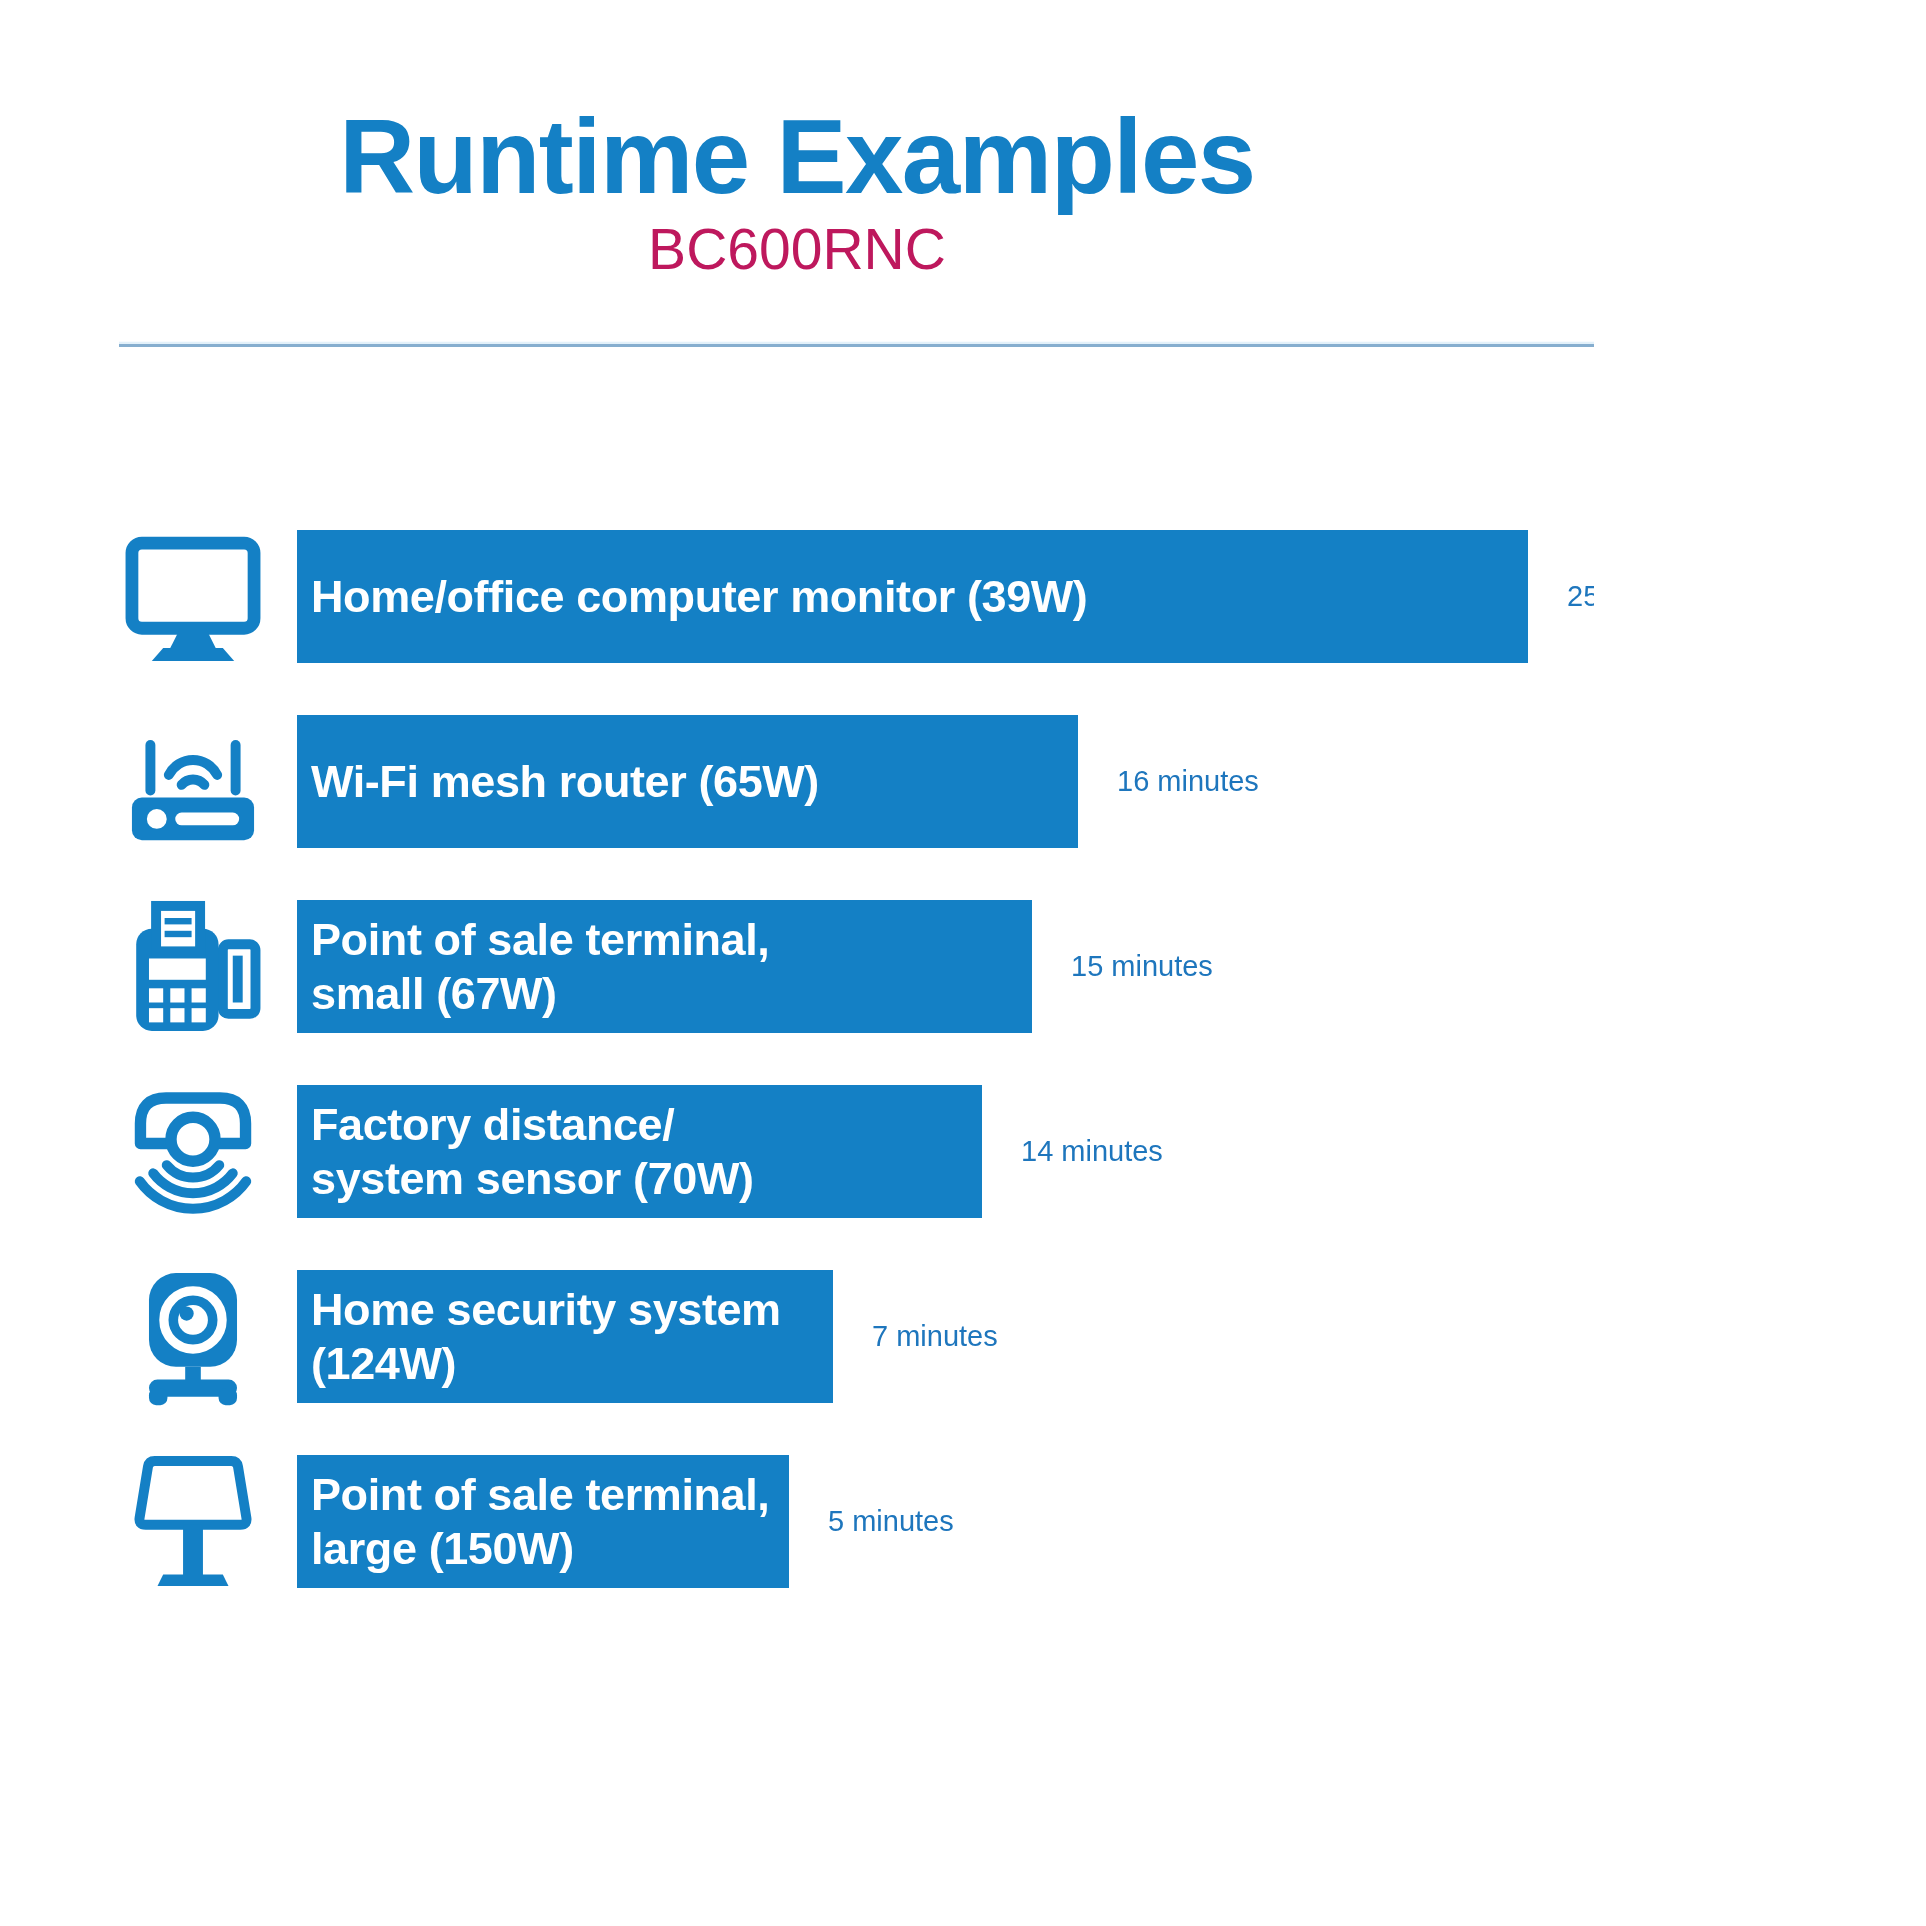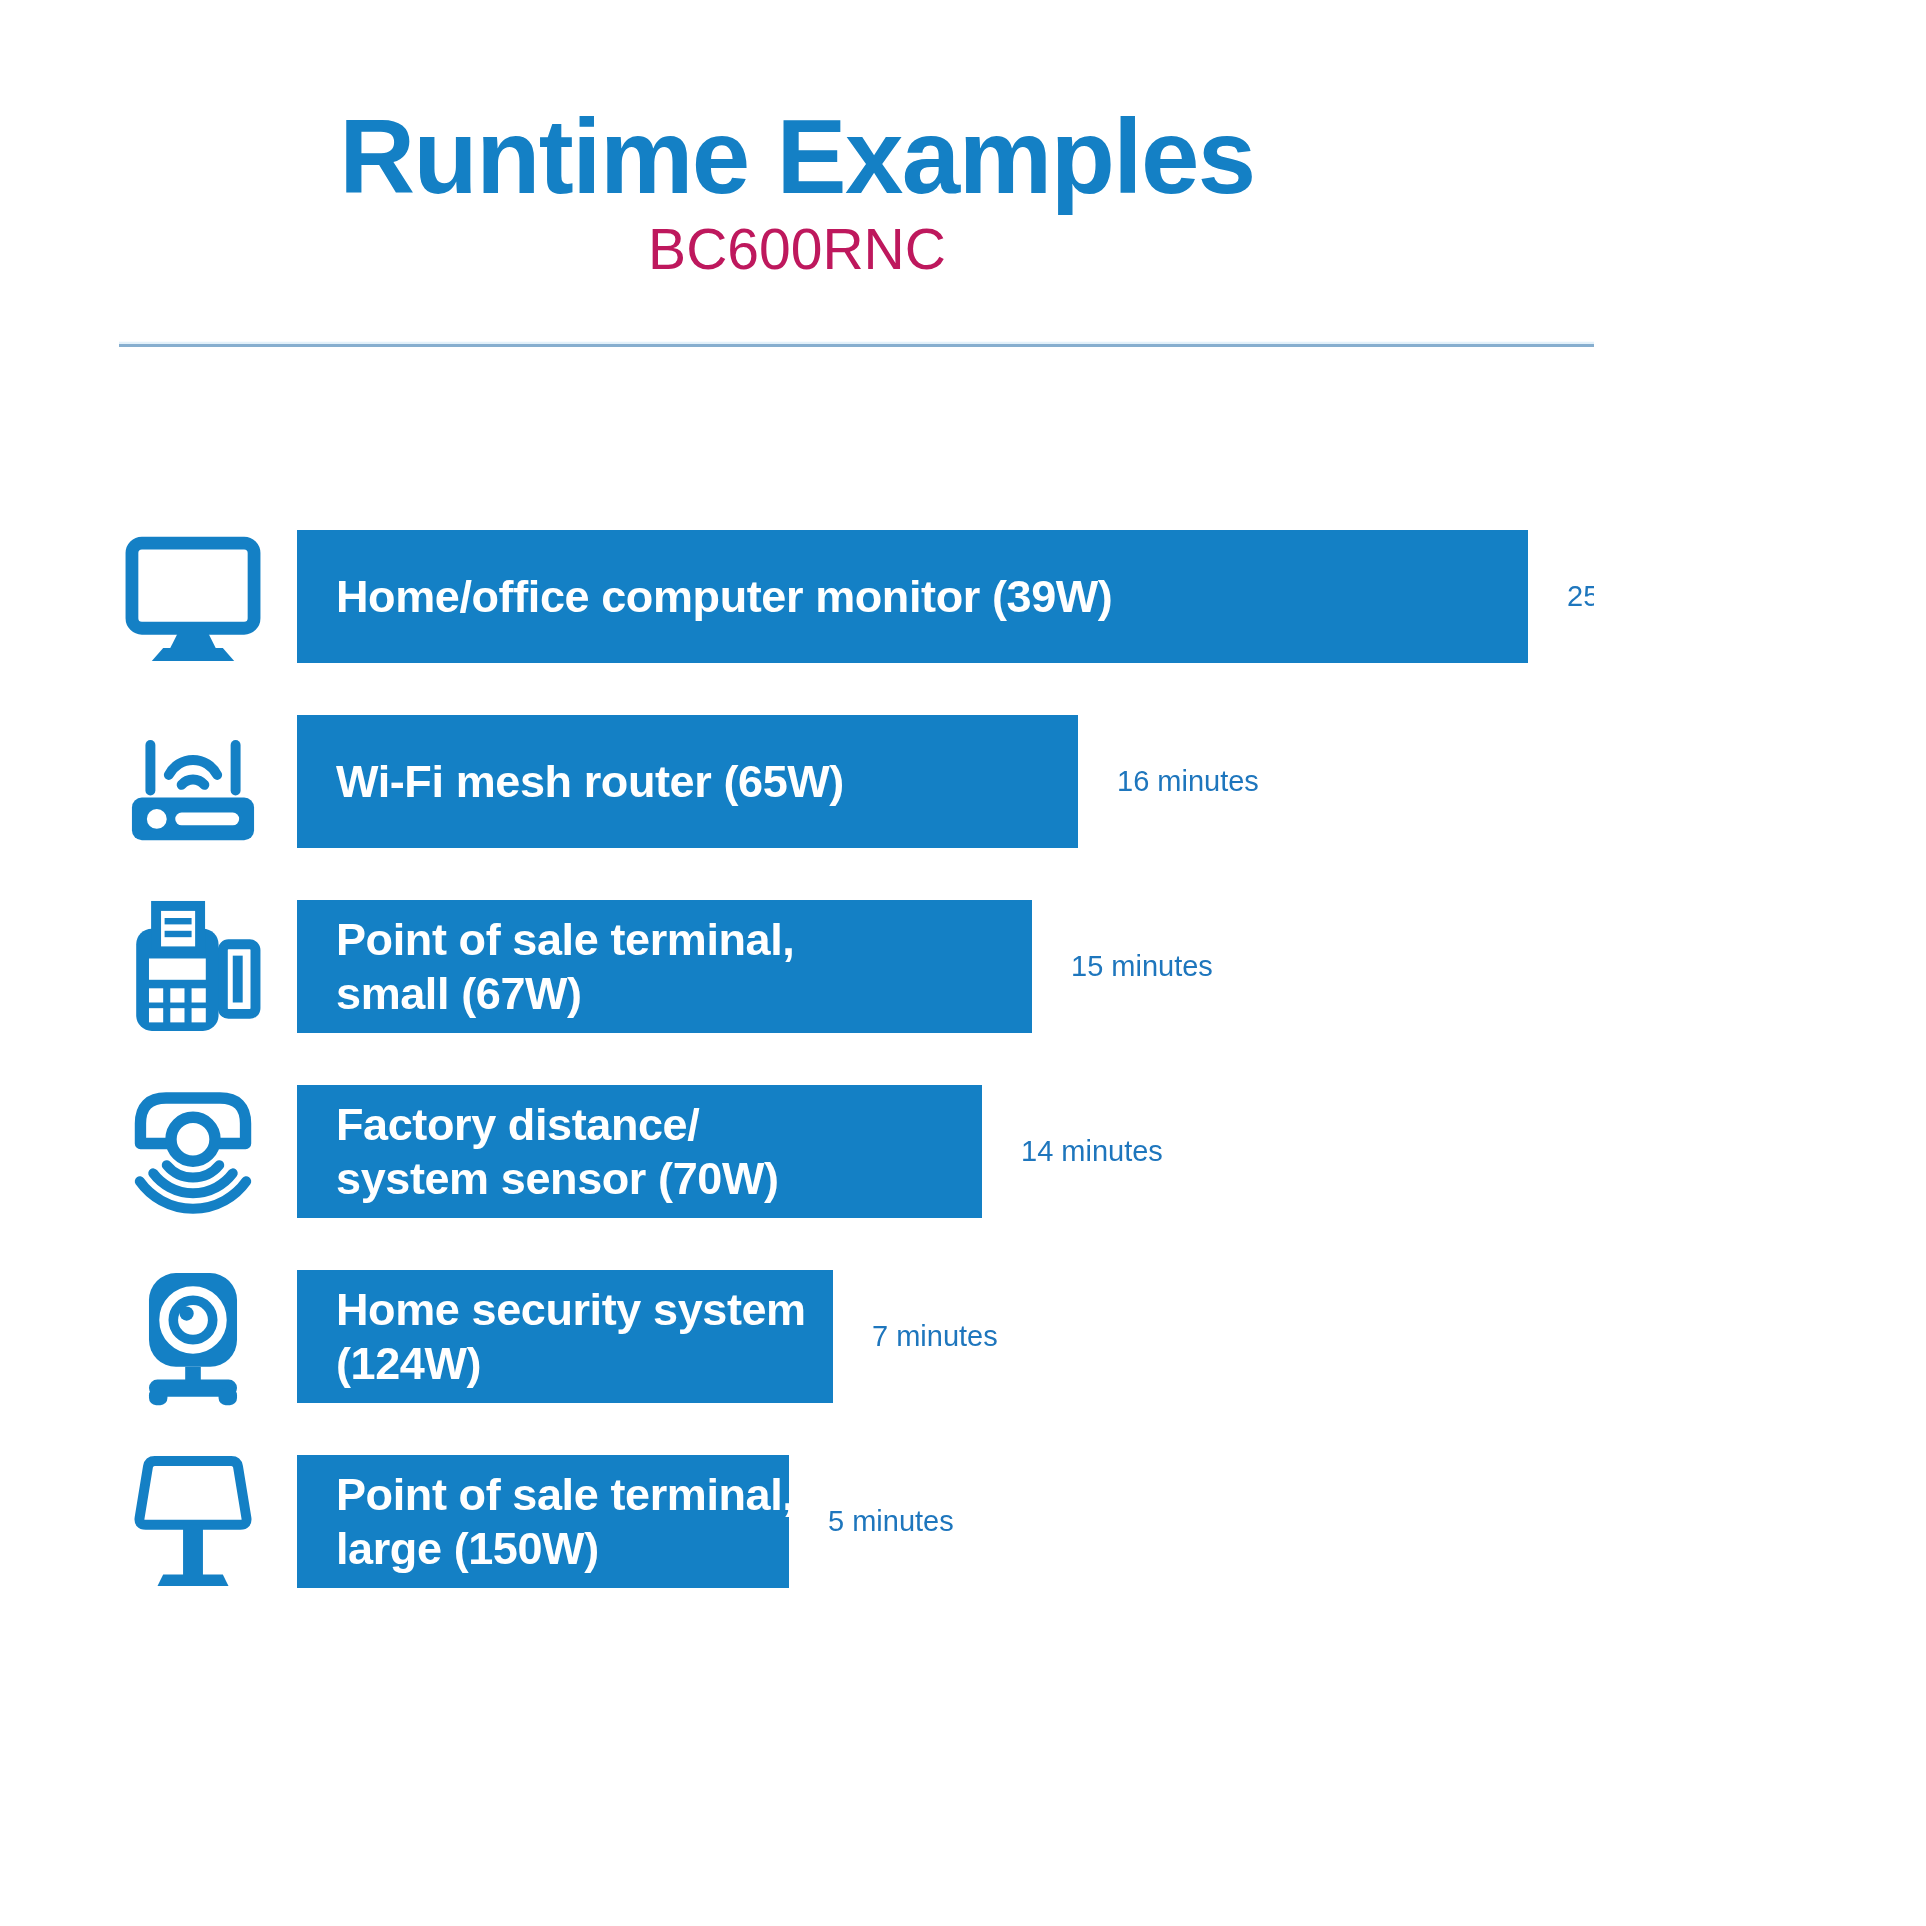--- a/index.html
+++ b/index.html
@@ -31,21 +31,21 @@
     display:flex;align-items:center;
     height:133px;margin-bottom:52px;position:relative;
   }
   .icon-cell{
     flex:0 0 297px;display:flex;justify-content:flex-start;align-items:center;
   }
   .icon-cell svg{margin-left:122px;width:142px;height:142px;overflow:visible;}
   .bar{
     height:133px;background:var(--blue);
     display:flex;flex-direction:column;justify-content:center;
-    box-sizing:border-box;padding-left:39px;flex:0 0 auto;
+    box-sizing:border-box;padding-left:14px;flex:0 0 auto;
   }
   .bar-label{
     color:#ffffff;font-weight:bold;font-size:45px;line-height:54px;
     white-space:nowrap;letter-spacing:-0.4px;
   }
   .minutes{
     margin-left:39px;color:#1e76bd;font-size:29px;font-weight:400;
     white-space:nowrap;
   }
   .ic{fill:var(--blue);stroke:none;}

